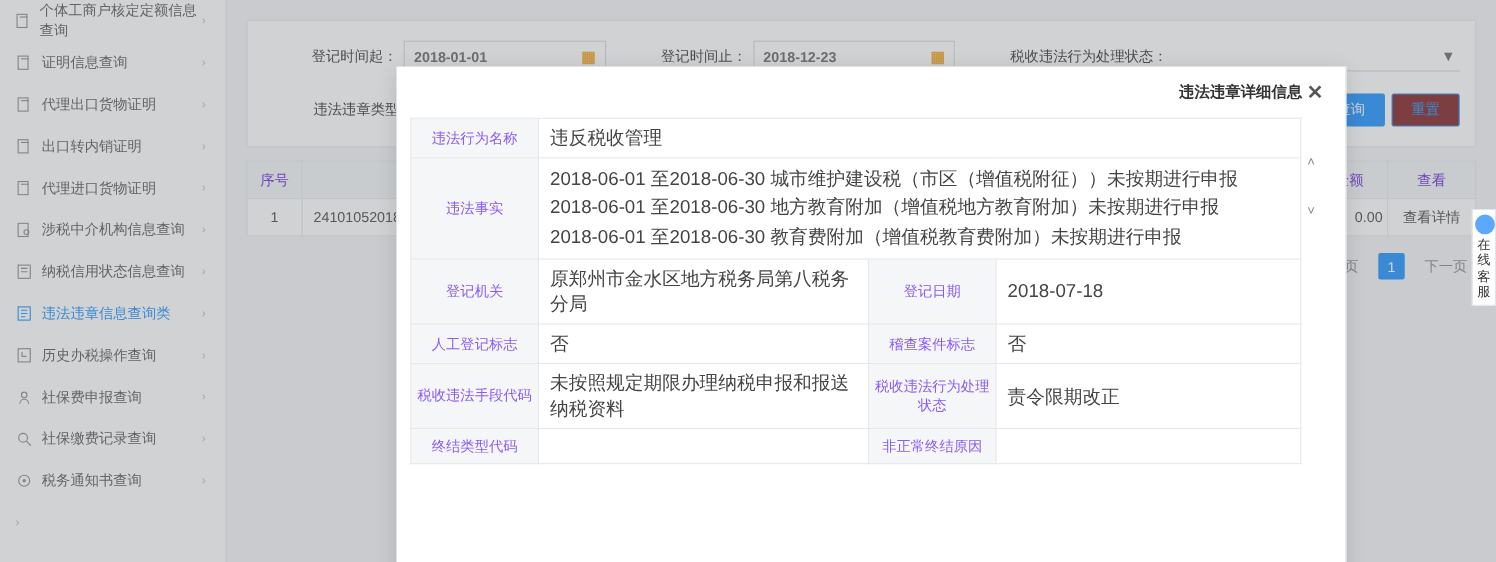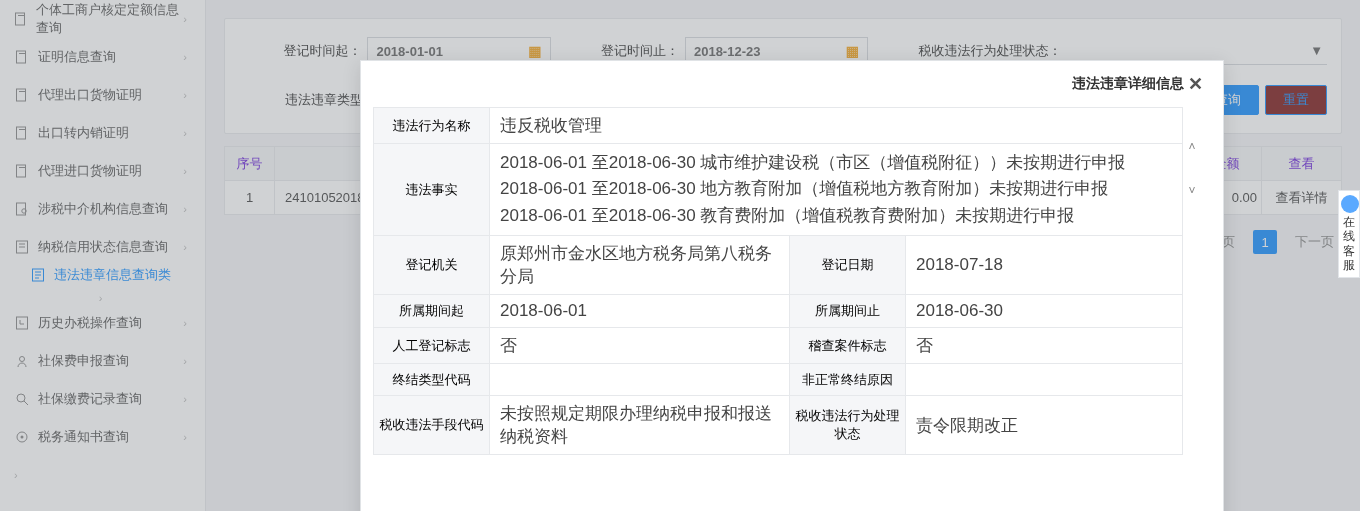--- a/index.html
+++ b/index.html
@@ -26,21 +26,21 @@
   .side-item {
     height: 38px;
     padding: 0 18px 0 14px;
     display: flex;
     align-items: center;
     justify-content: space-between;
     color: #555;
     cursor: pointer;
     font-size: 13px;
   }
-  .side-item.active { color: #1890ff; flex-direction: column; }
+  .side-item.active { color: #1890ff; }
   .side-left { display: flex; align-items: center; gap: 8px; }
   .side-icon { width: 16px; height: 16px; display: inline-flex; align-items: center; justify-content: center; color: #888;}
   .side-item.active .side-icon { color: #1890ff; }
   .side-chev { color: #bbb; font-size: 11px; }
 
   
   .main {
     position: absolute;
     left: 206px; top: 0;
     width: 1154px;
@@ -195,21 +195,21 @@
   }
   table.detail-tbl {
     width: 810px;
     border-collapse: collapse;
   }
   table.detail-tbl th {
     width: 116px;
     background:#f5f6f8;
     border:1px solid #e6e8eb;
     font-weight: normal;
-    color:#000000;
+    color:#8b5cf6;
     font-size: 13px;
     text-align:center;
     height:32px;
   }
   table.detail-tbl td {
     border:1px solid #e6e8eb;
     padding: 6px 10px;
     color:#444;
     font-size: 17px;
     vertical-align: middle;
@@ -494,43 +494,37 @@
           </div>
         </td>
       </tr>
       <tr>
         <th>登记机关</th>
         <td style="width:300px">原郑州市金水区地方税务局第八税务分局</td>
         <th>登记日期</th>
         <td>2018-07-18</td>
       </tr>
       <tr>
-        <th>所属期间起</th>
-        <td>2018-06-01</td>
-        <th>所属期间止</th>
-        <td>2018-06-30</td>
-      </tr>
-      <tr>
         <th>人工登记标志</th>
         <td>否</td>
         <th>稽查案件标志</th>
         <td>否</td>
+      </tr>
+      <tr>
+        <th>税收违法手段代码</th>
+        <td>未按照规定期限办理纳税申报和报送纳税资料</td>
+        <th>税收违法行为处理状态</th>
+        <td>责令限期改正</td>
       </tr>
       <tr>
         <th>终结类型代码</th>
         <td></td>
         <th>非正常终结原因</th>
         <td></td>
       </tr>
-      <tr>
-        <th>税收违法手段代码</th>
-        <td>未按照规定期限办理纳税申报和报送纳税资料</td>
-        <th>税收违法行为处理状态</th>
-        <td>责令限期改正</td>
-      </tr>
     </tbody>
       </table>
     <div class="scroll-col">
       <span class="sc-btn">˄</span>
       <span class="sc-btn">˅</span>
     </div>
   </div>
 </div>
 
 <div class="helper">

